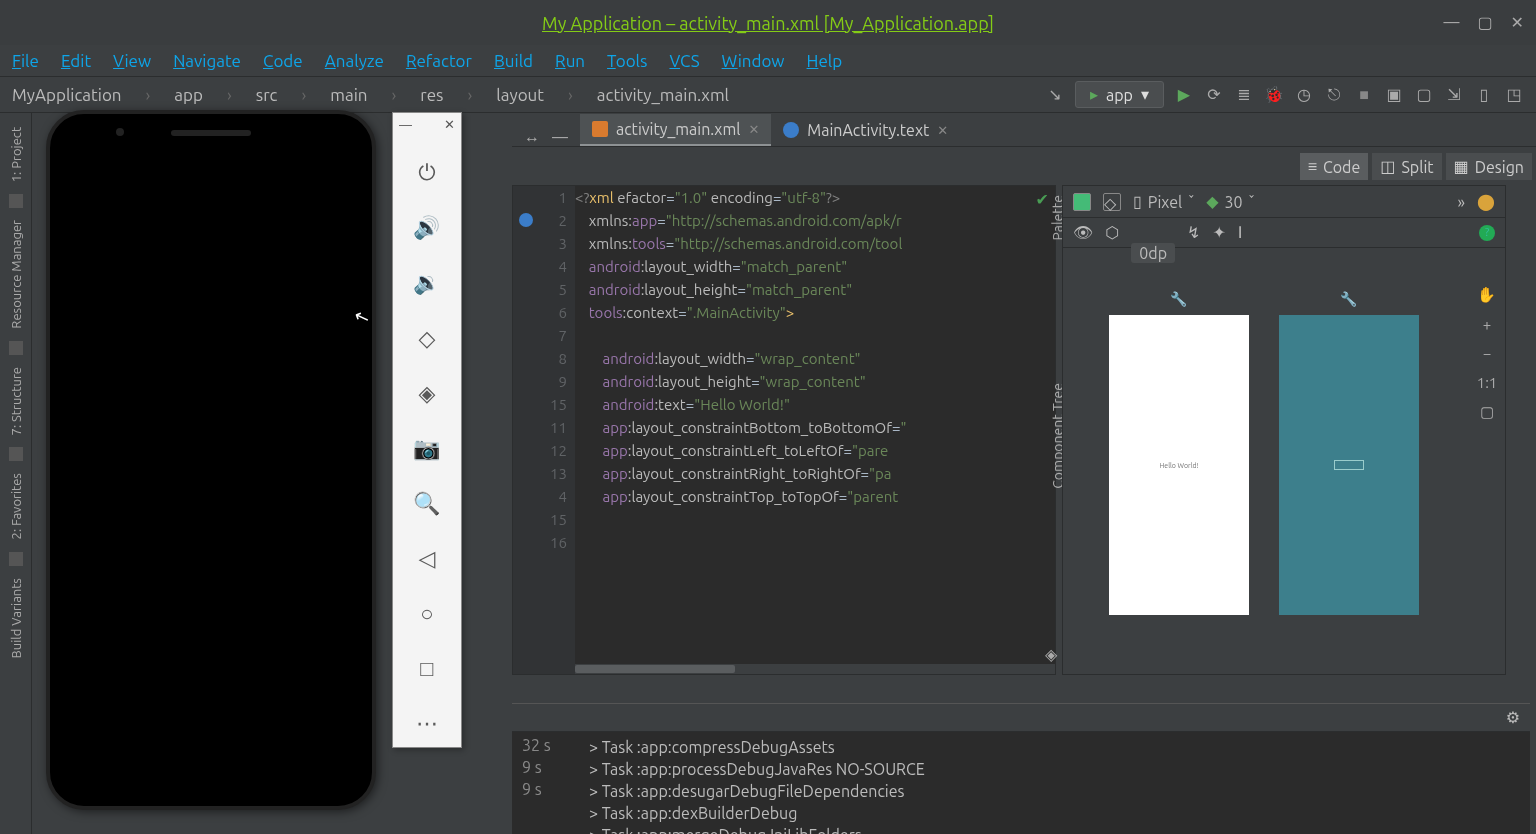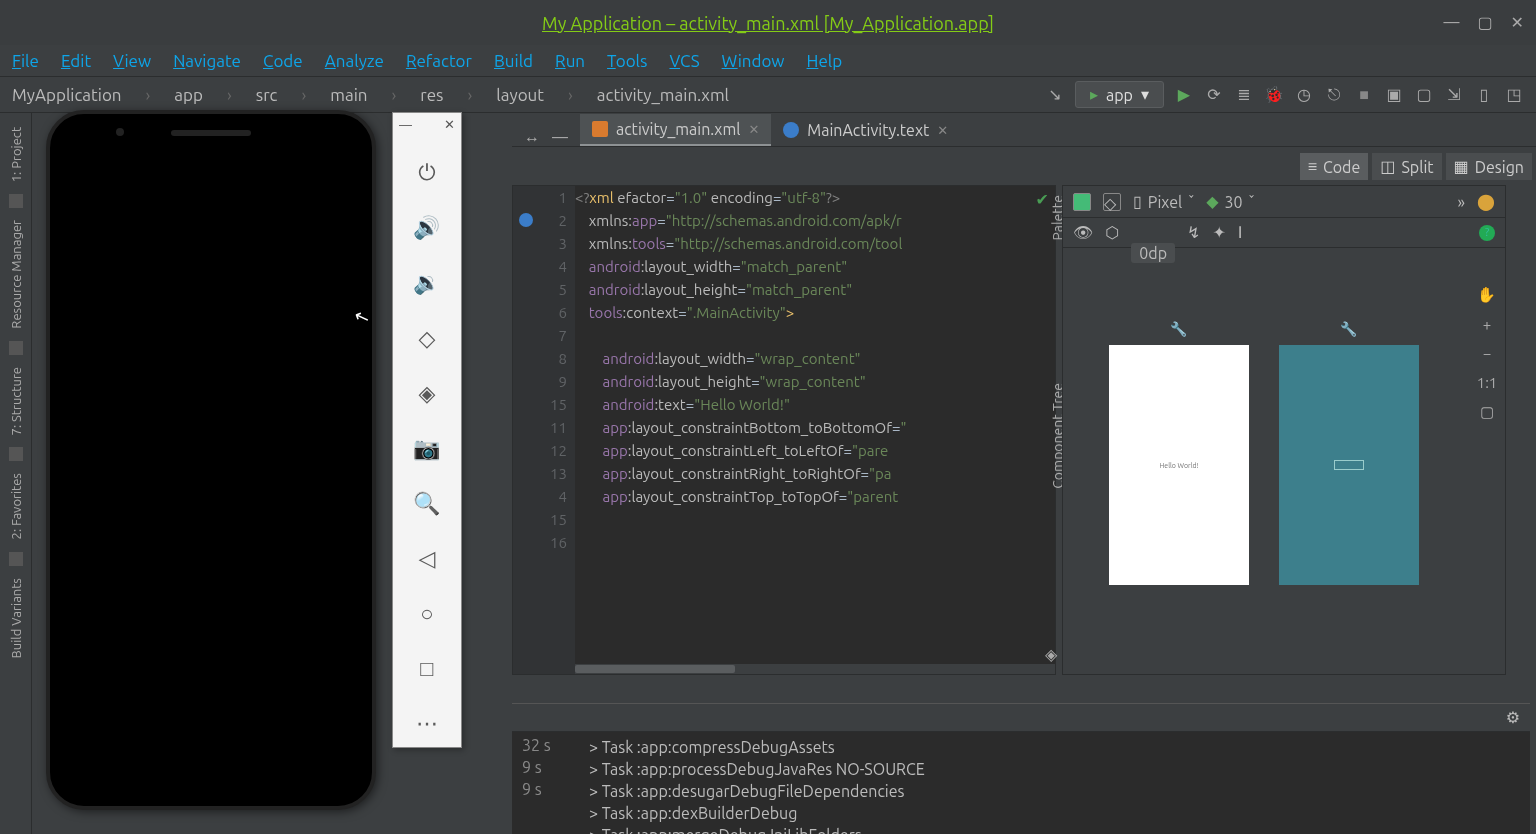--- a/index.html
+++ b/index.html
@@ -55,21 +55,21 @@
 
 .preview { position:absolute; left:1030px; top:72px; right:30px; height:490px; background:#3c3f41; border:1px solid #2b2d2e; }
 .pv-toolbar { height:32px; display:flex; align-items:center; gap:12px; padding:0 10px; border-bottom:1px solid #2b2d2e; }
 .pv-toolbar .devsel, .pv-toolbar .apisel { display:flex; gap:6px; align-items:center; cursor:pointer; }
 .pv-toolbar .sq { width:18px; height:18px; border:1px solid #888; border-radius:2px; }
 .pv-sub { height:30px; display:flex; align-items:center; gap:12px; padding:0 10px; border-bottom:1px solid #2b2d2e; }
 .pv-sub .pill { background:#4a4d4f; padding:1px 8px; border-radius:3px;margin-top:41px; }
 .pv-body { position:absolute; top:70px; bottom:0; left:0; right:40px; display:flex; gap:30px; justify-content:center; align-items:center; }
 .pv-side { position:absolute; right:0; top:70px; bottom:0; width:36px; display:flex; flex-direction:column; gap:12px; padding-top:30px; align-items:center; }
 .pv-side span { color:#aaa; font-size:15px; }
-.phone-prev { width:140px; height:240px; background:#fff; position:relative; }
+.phone-prev { width:140px; height:300px; background:#fff; position:relative; }
 .phone-prev.blue { background:#3d7f8c; }
 .phone-prev .hello { position:absolute; left:50%; top:50%; transform:translate(-50%,-50%); font-size:7px; color:#777; }
 .phone-prev.blue .tvbox { position:absolute; left:50%; top:50%; transform:translate(-50%,-50%); width:30px; height:10px; border:1px solid #9cc; }
 .wrench { position:absolute; top:-24px; left:50%; transform:translateX(-50%); color:#aaa; font-size:14px; }
 .vlabel { position:absolute; writing-mode:vertical-rl; transform:rotate(180deg); top:80px; font-size:14px; color:#aaa; }
 .vlabel.pal { left:1018px; top:82px;}
 .vlabel.ct  { left:1018px; top:270px; }
 
 .console { position:absolute; left:480px; top:590px; right:6px; bottom:0; background:#2b2b2b; font-family:monospace; font-size:16px; color:#bbb; border-top:1px solid #555; }
 .console .chdr { height:28px; display:flex; justify-content:flex-end; align-items:center; padding:0 10px; background:#3c3f41; border-bottom:1px solid #2b2d2e; }

